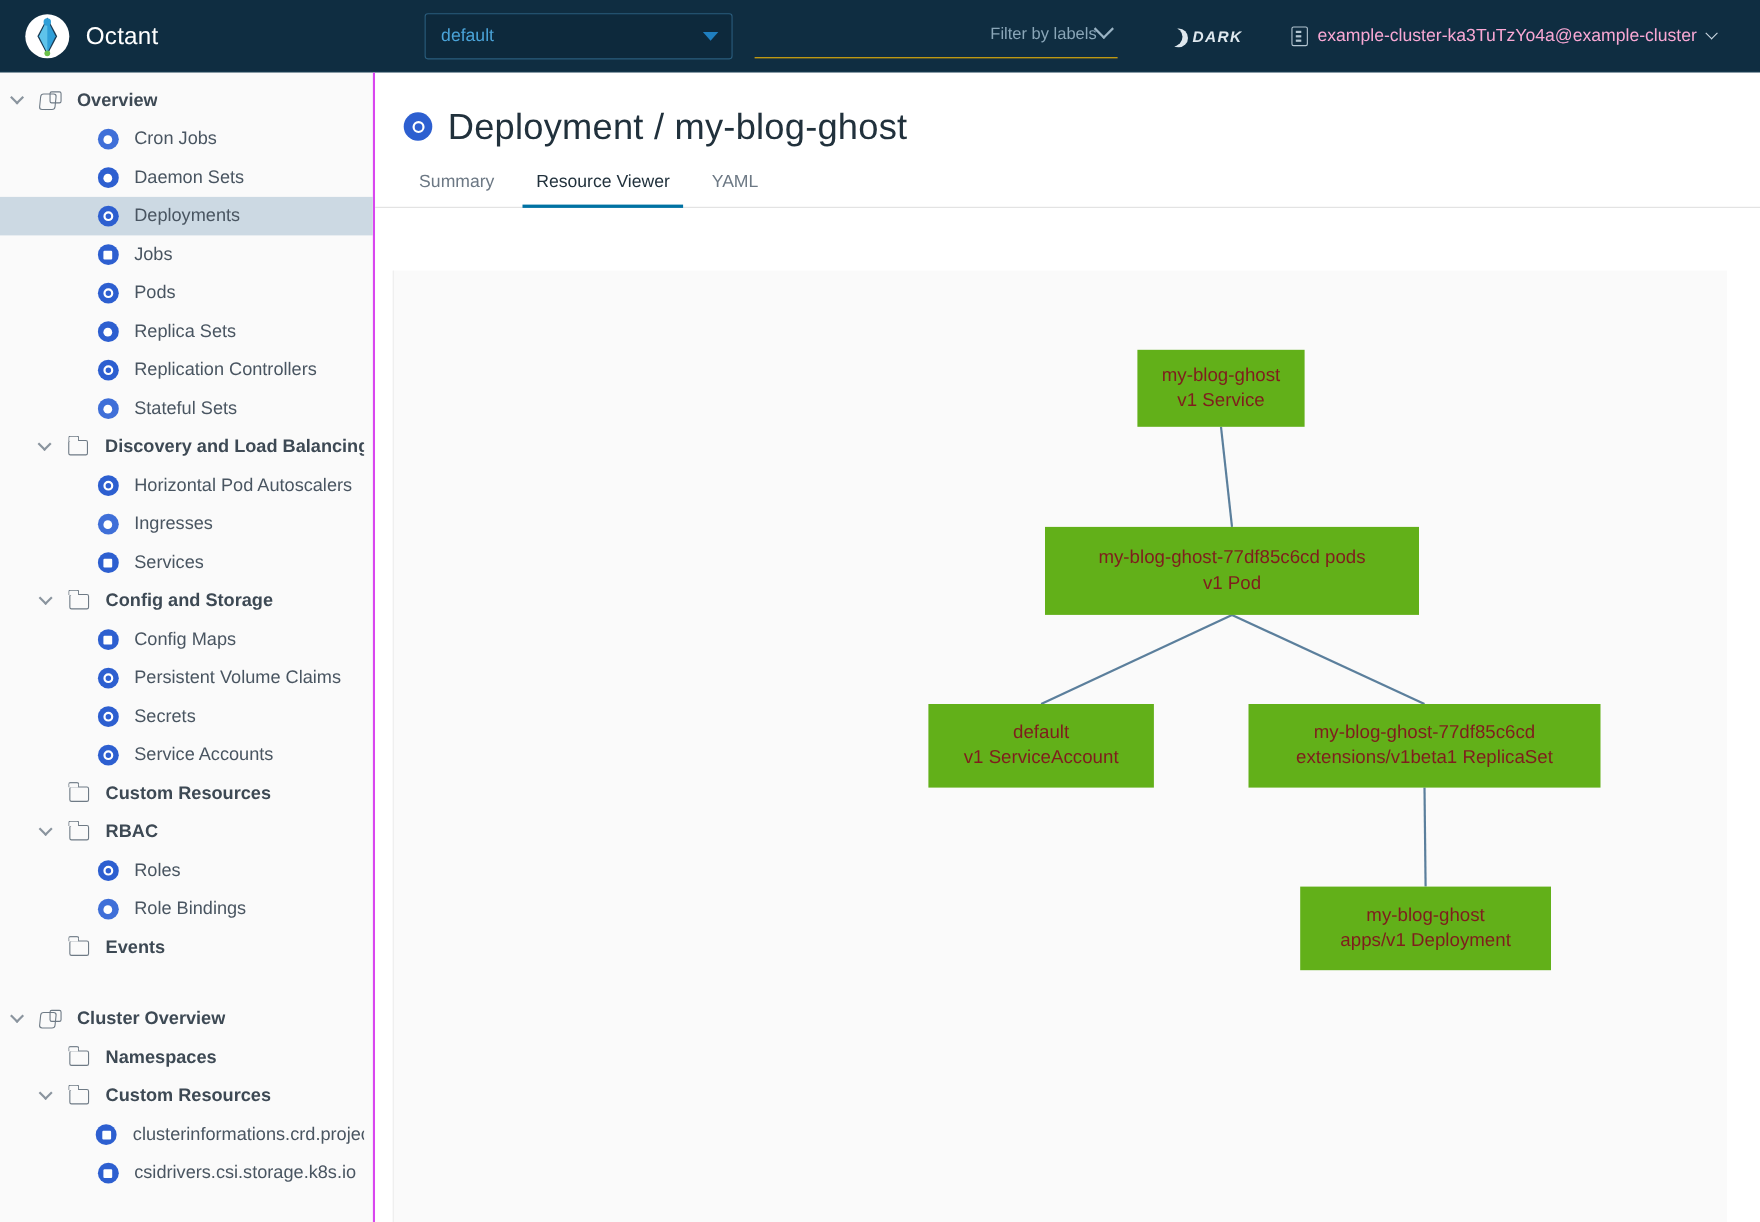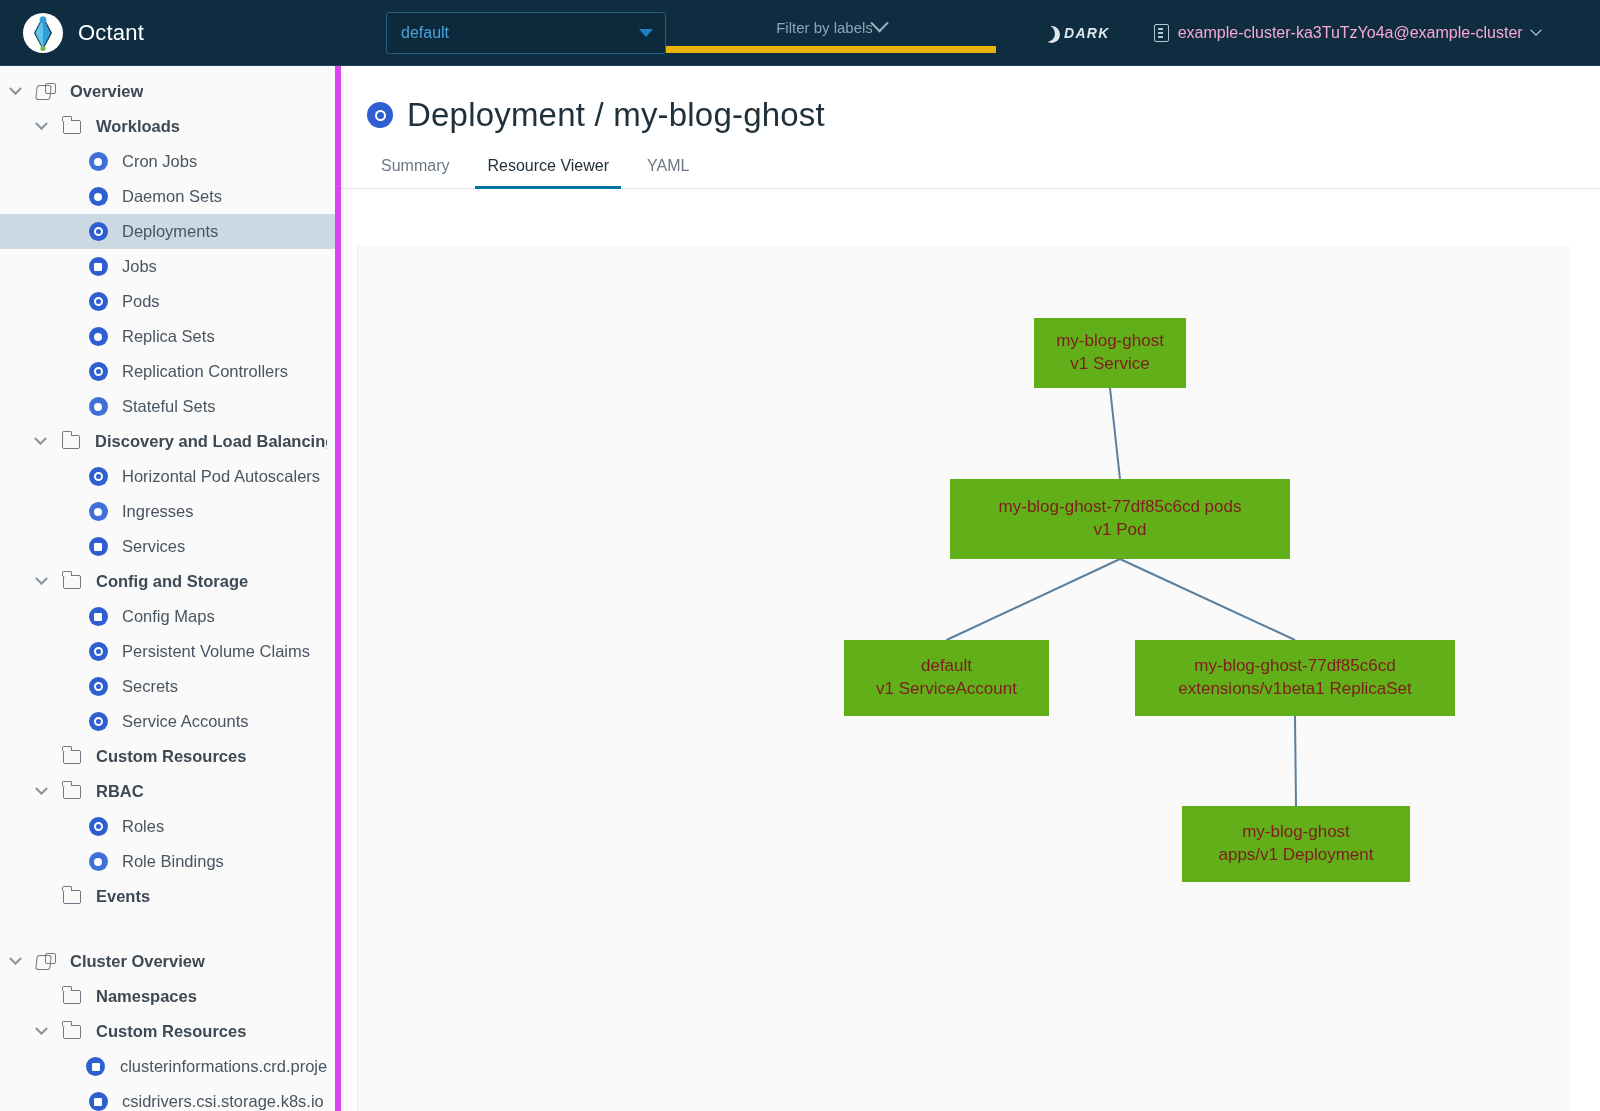--- a/index.html
+++ b/index.html
@@ -35,23 +35,23 @@
     padding: 0 12px 0 14px; margin-left: 24px;
   }
   .ns-select .val { color: #4aa3d8; font-size: 16px; }
   .caret-down {
     width: 0; height: 0;
     border-left: 7px solid transparent; border-right: 7px solid transparent;
     border-top: 8px solid #1f7fc0;
   }
 
   .label-filter {
-    width: 330px; height: 40px; 
-    border-bottom: 7px solid #eab308;
-    display: flex; align-items: center; justify-content: center;
+    width: 330px; height: 40px; margin-left: 20px;
+    border-bottom: 1px solid #eab308;
+    display: flex; align-items: center; justify-content: flex-end;
     padding: 0 6px 4px 6px;
   }
   .label-filter .ph { color: #8aa6b8; font-size: 15px; }
   .chev { width: 13px; height: 13px; border-right: 2px solid #9ab3c4; border-bottom: 2px solid #9ab3c4;
           transform: rotate(45deg) translate(-3px,-3px); }
 
   .dark-toggle {
     display: flex; align-items: center; gap: 9px;
     margin-left: 42px; color: #dfe8ee;
     font-size: 14px; font-weight: bold; letter-spacing: 1.3px; font-style: italic;
@@ -73,21 +73,21 @@
   .mini-chev { width:8px; height:8px; border-right:1.6px solid #cfdbe4; border-bottom:1.6px solid #cfdbe4;
     transform: rotate(45deg) translate(-2px,-2px); }
 
   
   .body { flex: 1; display: flex; min-height: 0; }
 
   
   .sidebar {
     width: 341px; min-width: 341px;
     background: #fafafa;
-    border-right: 6px solid #d946ef;
+    border-right: 2px solid #d946ef;
     overflow: hidden;
     padding-top: 8px;
     position: relative;
   }
   .nav-row {
     display: flex; align-items: center; height: 35px;
     font-size: 16.5px; color: #495561; white-space: nowrap;
     padding-right: 8px;
   }
   .nav-row.bold { font-weight: bold; color: #3d4954; }
@@ -212,30 +212,20 @@
     <div class="sidebar" id="sidebar">
         <div class="nav-row bold">
           <span style="display:inline-block;width:0px"></span>
           <span class="twisty">
             <i></i>
           </span>
           <span class="ico-slot">
             <span class="ov-ico"></span>
           </span>
           <span class="lbl">Overview</span>
-        </div>
-        <div class="nav-row bold">
-          <span style="display:inline-block;width:26px"></span>
-          <span class="twisty">
-            <i></i>
-          </span>
-          <span class="ico-slot">
-            <span class="folder"></span>
-          </span>
-          <span class="lbl">Workloads</span>
         </div>
         <div class="nav-row">
           <span style="display:inline-block;width:52px"></span>
           <span class="twisty"></span>
           <span class="ico-slot">
             <span class="k8s light">
               <i></i>
             </span>
           </span>
           <span class="lbl">Cron Jobs</span>

